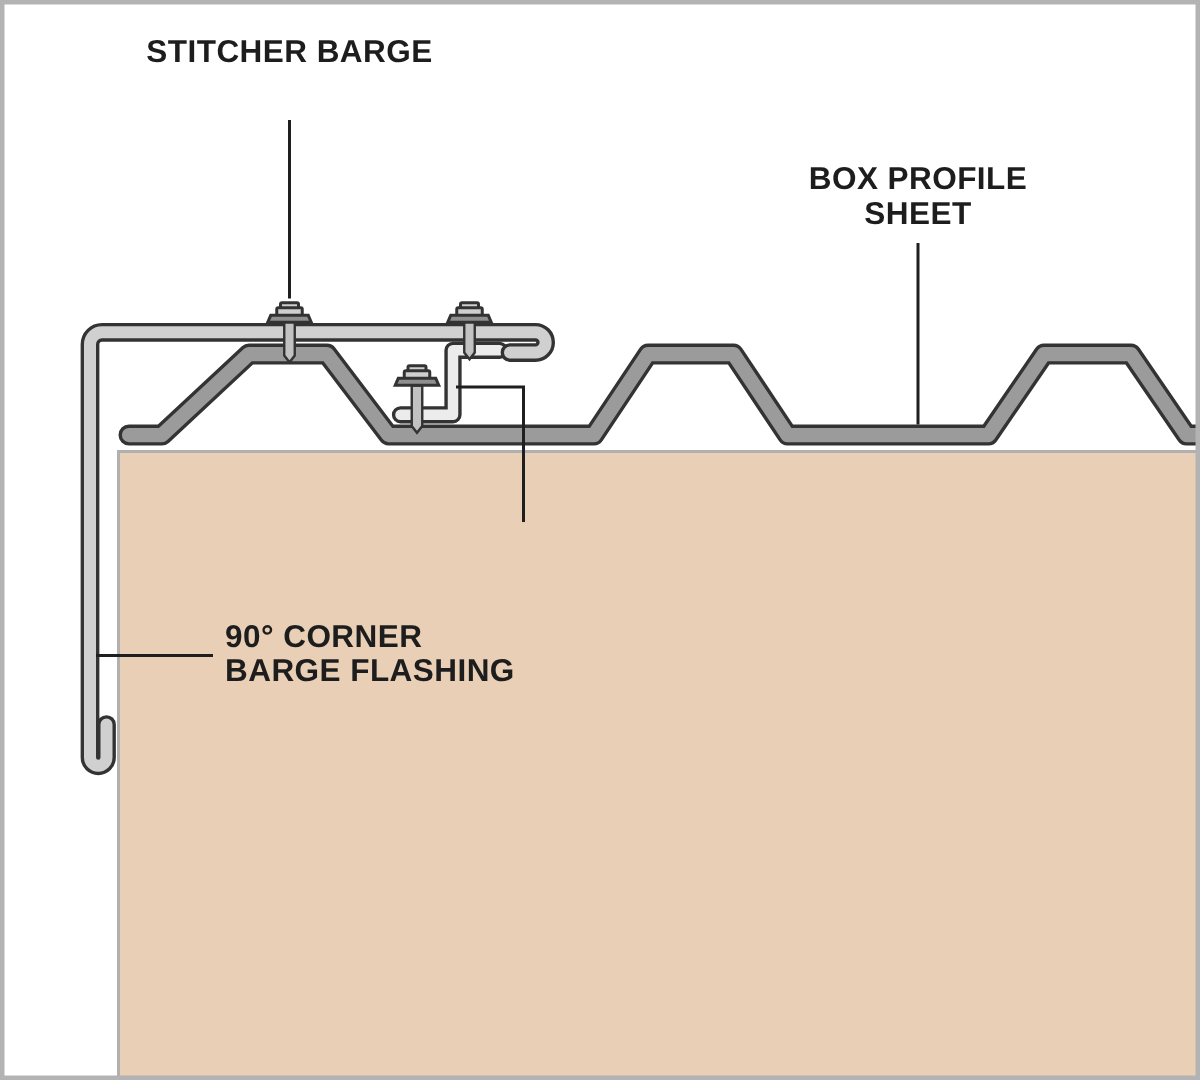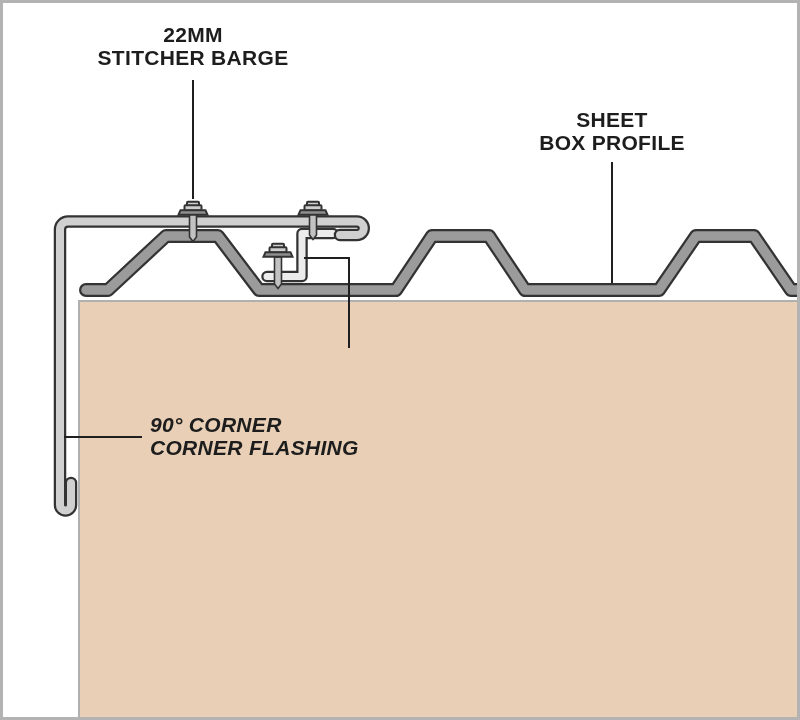--- a/index.html
+++ b/index.html
@@ -66,29 +66,28 @@
     <use href="#screw-head" x="313" y="201"></use>
     <use href="#screw-head" x="278" y="243"></use>
 
     <line x1="193" y1="80" x2="193" y2="199" stroke-width="2" stroke="#1f1f1f"></line>
     <line x1="612" y1="162" x2="612" y2="283" stroke-width="2" stroke="#1f1f1f"></line>
     <polyline points="304,258 349,258 349,348" fill="none" stroke-width="2" stroke="#1f1f1f"></polyline>
     <line x1="64" y1="437" x2="142" y2="437" stroke-width="2" stroke="#1f1f1f"></line>
   </svg>
 
   <div class="label center" style="left:83px; top:23px; width:220px;">
-    <div>22MM</div>
     <div>STITCHER BARGE</div>
   </div>
 
   <div class="label center" style="left:512px; top:108px; width:200px;">
+    <div>BOX PROFILE</div>
     <div>SHEET</div>
-    <div>BOX PROFILE</div>
   </div>
 
 
-  <div class="label left" style="left:150px; top:413px; width:240px;font-style:italic;">
+  <div class="label left" style="left:150px; top:413px; width:240px;">
     <div>90° CORNER</div>
-    <div>CORNER FLASHING</div>
+    <div>BARGE FLASHING</div>
   </div>
 
   <div class="frame"></div>
 </div>
 
 </body></html>

